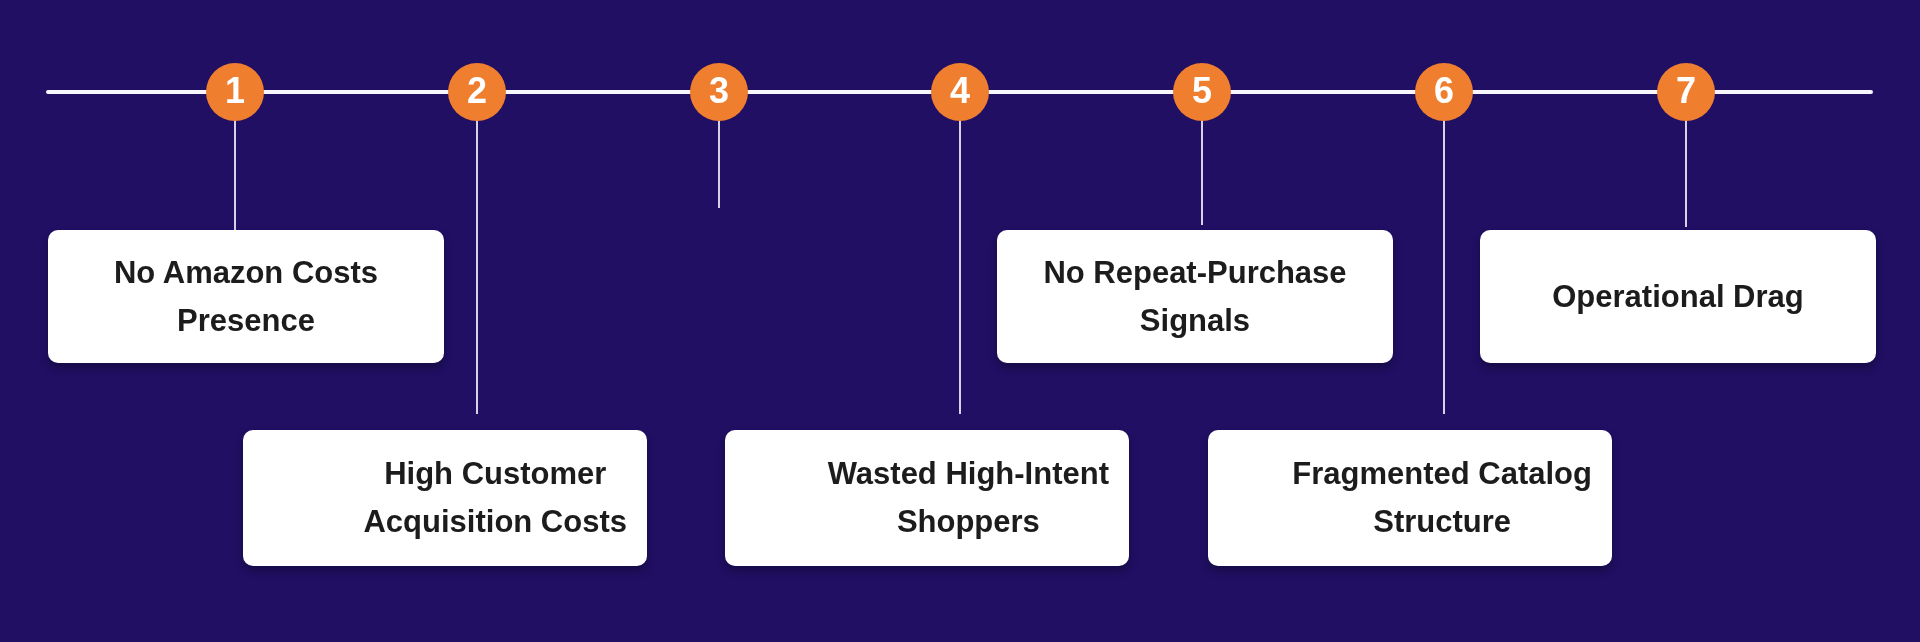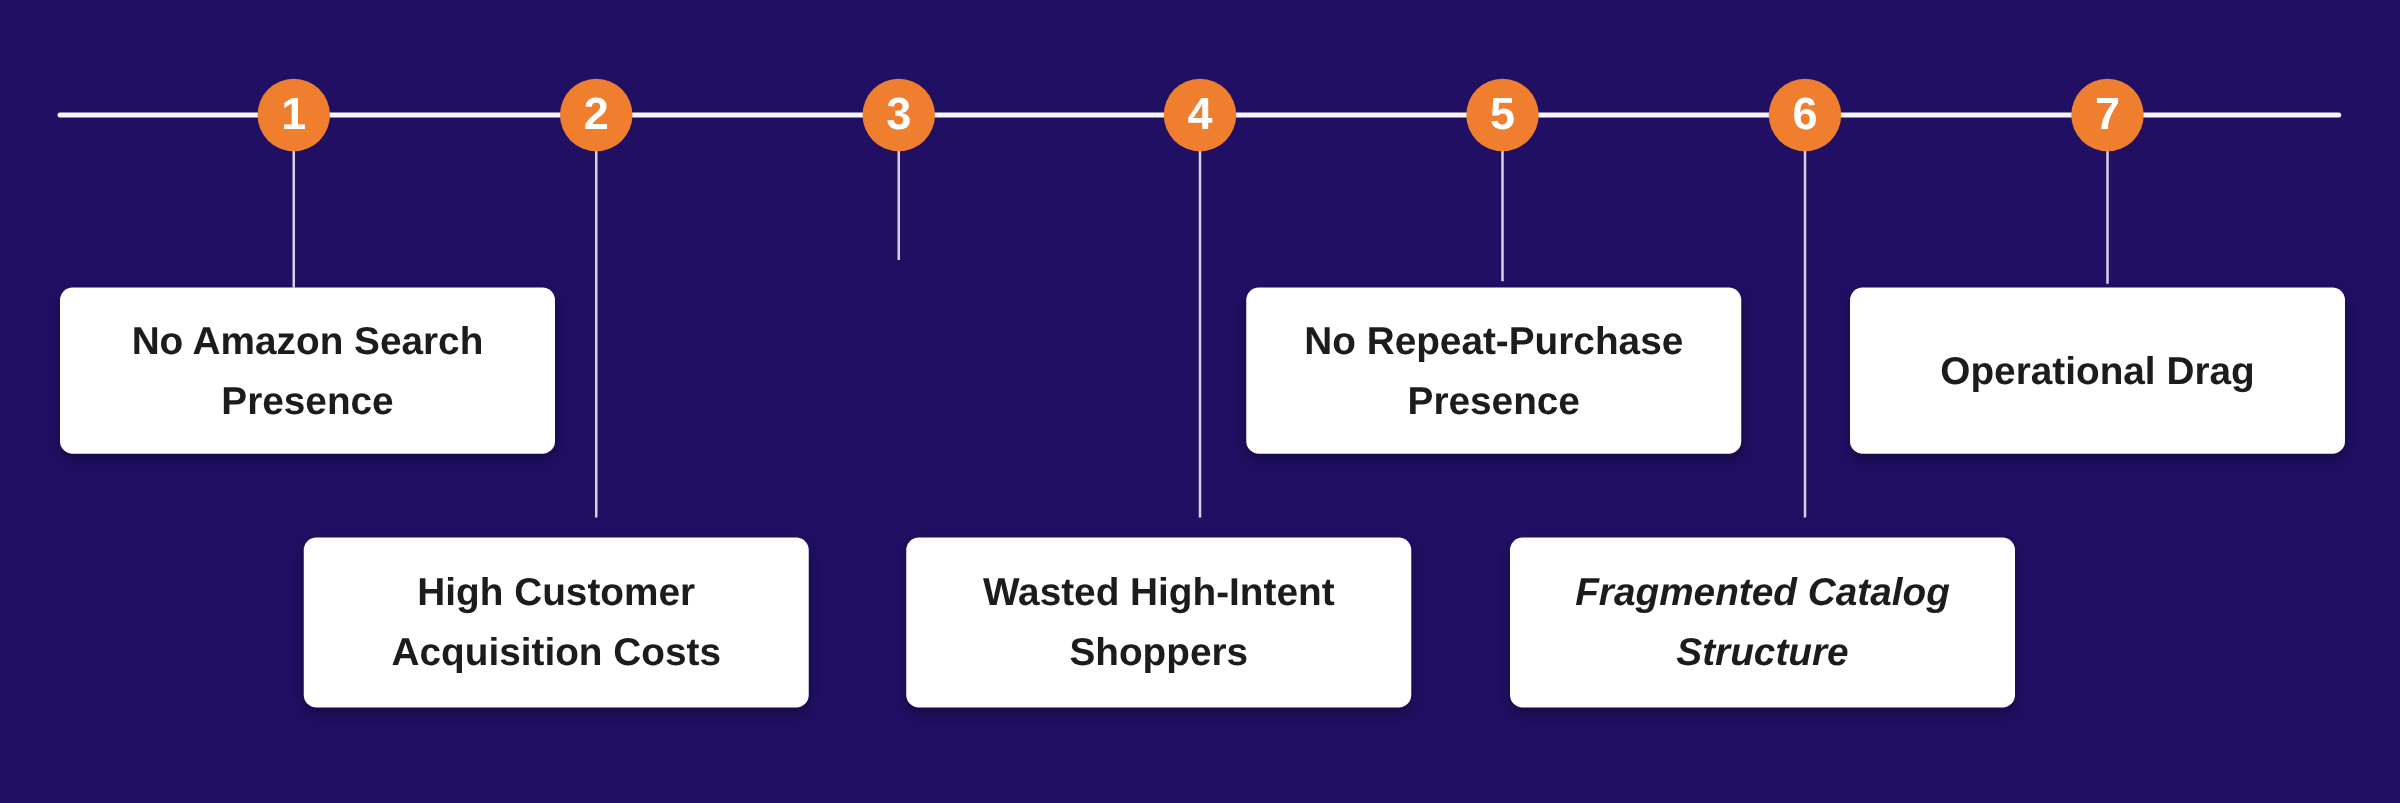--- a/index.html
+++ b/index.html
@@ -59,21 +59,21 @@
     background: var(--card-bg);
     border-radius: 10px;
     box-shadow: 0 5px 9px rgba(0, 0, 0, 0.30);
     display: flex;
     align-items: center;
     justify-content: center;
     text-align: center;
     padding: 8px 20px;
   }
   .card.top    { top: 230px; width: 396px; height: 133px; }
-  .card.bottom { top: 430px; width: 404px; height: 136px; }
+  .card.bottom { top: 430px; width: 404px; height: 136px; justify-content: flex-end; }
   .card .label {
     color: var(--card-text);
     font-size: 31px;
     font-weight: bold;
     line-height: 48px;
     white-space: pre-line;
   }
 </style>
 </head>
 <body>
@@ -106,37 +106,37 @@
     <span class="num">5</span>
   </div>
   <div class="marker" style="left:1415px;">
     <span class="num">6</span>
   </div>
   <div class="marker" style="left:1657px;">
     <span class="num">7</span>
   </div>
 
   <div class="card top" style="left:48px;">
-    <span class="label">No Amazon Search
+    <span class="label">No Amazon Costs
 Presence</span>
   </div>
   <div class="card top" style="left:997px;">
     <span class="label">No Repeat-Purchase
-Presence</span>
+Signals</span>
   </div>
   <div class="card top" style="left:1480px;">
     <span class="label">Operational Drag</span>
   </div>
 
   <div class="card bottom" style="left:243px;">
     <span class="label">High Customer
 Acquisition Costs</span>
   </div>
   <div class="card bottom" style="left:725px;">
     <span class="label">Wasted High-Intent
 Shoppers</span>
   </div>
-  <div class="card bottom" style="left:1208px;font-style:italic;">
+  <div class="card bottom" style="left:1208px;">
     <span class="label">Fragmented Catalog
 Structure</span>
   </div>
 
 </div>
 
 </body></html>

